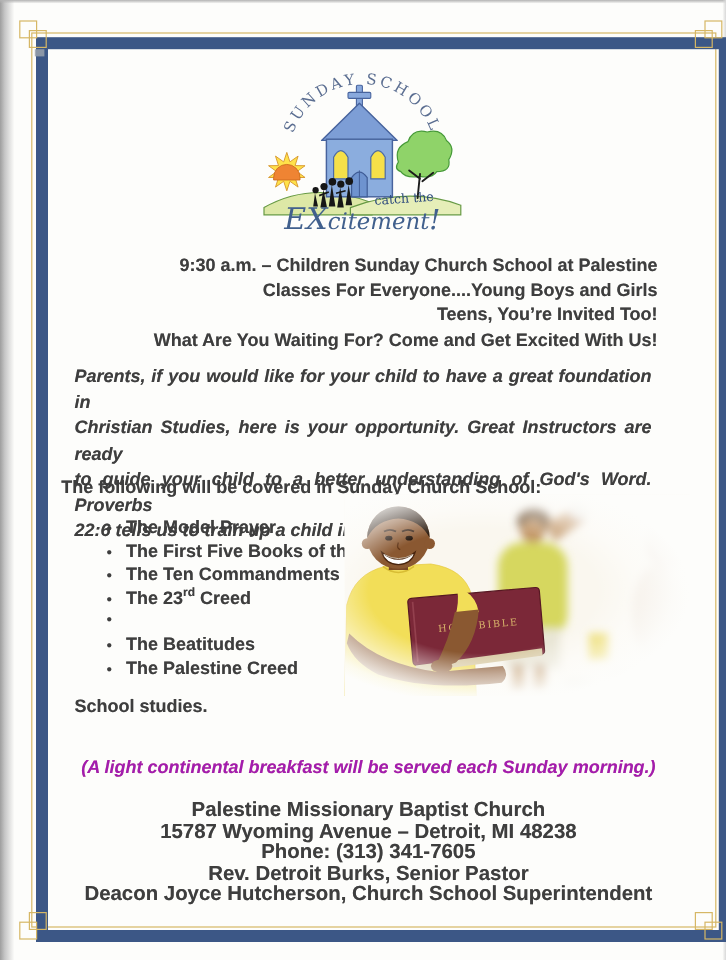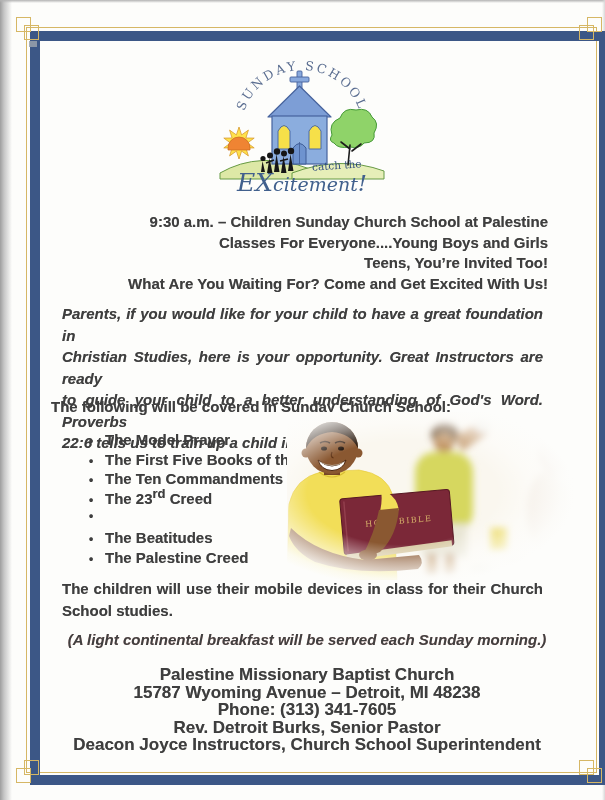--- a/index.html
+++ b/index.html
@@ -27,24 +27,24 @@
   .doc{color:#3e3e3e;font-weight:bold;text-shadow:0 0 .5px rgba(62,62,62,.55);}
   .heading{position:absolute;left:66px;top:212px;width:482px;text-align:right;
     font-size:15px;line-height:20.5px;}
   .para{position:absolute;left:62px;width:481px;font-size:15px;line-height:21.5px;}
   .jline{text-align:justify;text-align-last:justify;}
   .intro{top:303px;font-style:italic;}
   .covered-title{position:absolute;left:51px;top:398px;font-size:15px;}
   .list{position:absolute;left:62px;top:431px;width:300px;font-size:15px;}
   .li{display:flex;align-items:baseline;height:19.6px;}
   .dot{width:16px;margin-left:27px;font-size:12px;flex:none;}
-  sup{font-size:13px;vertical-align:super;line-height:0;}
+  sup{font-size:10px;vertical-align:super;line-height:0;}
   .devices{top:578px;}
   .breakfast{position:absolute;left:66px;top:631px;width:482px;text-align:center;
-    font-size:15px;font-style:italic;color:#404040;font-weight:bold;
+    font-size:15px;font-style:italic;color:#a21caf;font-weight:bold;
     text-shadow:0 0 .5px rgba(199,85,81,.5);}
   .footer{position:absolute;left:66px;top:666px;width:482px;text-align:center;
     font-size:17px;line-height:17.6px;}
   
   .logo{position:absolute;left:214px;top:55px;width:176px;height:142px;}
   .photo{position:absolute;left:287px;top:412px;width:288px;height:168px;}
   .photo-fade{position:absolute;inset:0;
     background:radial-gradient(ellipse 60% 56% at 40% 48%,
       rgba(255,255,255,0) 55%,rgba(255,255,255,.5) 74%,
       rgba(253,253,251,.92) 92%,#fdfdfb 100%);}
@@ -217,25 +217,24 @@
     <path d="M4,116 Q30,142 78,148 L132,143 Q138,151 131,157 Q70,164 28,150 Q8,140 2,124 Z" fill="#8a5831"></path>
     <path d="M112,96 Q110,124 93,140 L74,147 Q88,120 92,98 Z" fill="#8a5831"></path>
     <ellipse cx="81" cy="143" rx="9" ry="5.5" fill="#8a5831"></ellipse>
   </g>
   <rect width="288" height="168" fill="none"></rect>
 </svg>
 <div class="photo-fade"></div>
 </div>
 
 <div class="para devices doc">
-  <div class="jline">The children will use their mobile devices in class for their Church</div>
   <div>School studies.</div>
 </div>
 
 <div class="breakfast">(A light continental breakfast will be served each Sunday morning.)</div>
 
 <div class="footer doc">
   <div>Palestine Missionary Baptist Church</div>
   <div>15787 Wyoming Avenue – Detroit, MI 48238</div>
   <div>Phone: (313) 341-7605</div>
   <div>Rev. Detroit Burks, Senior Pastor</div>
-  <div>Deacon Joyce Instructors, Church School Superintendent</div>
+  <div>Deacon Joyce Hutcherson, Church School Superintendent</div>
 </div>
 
 </body></html>

